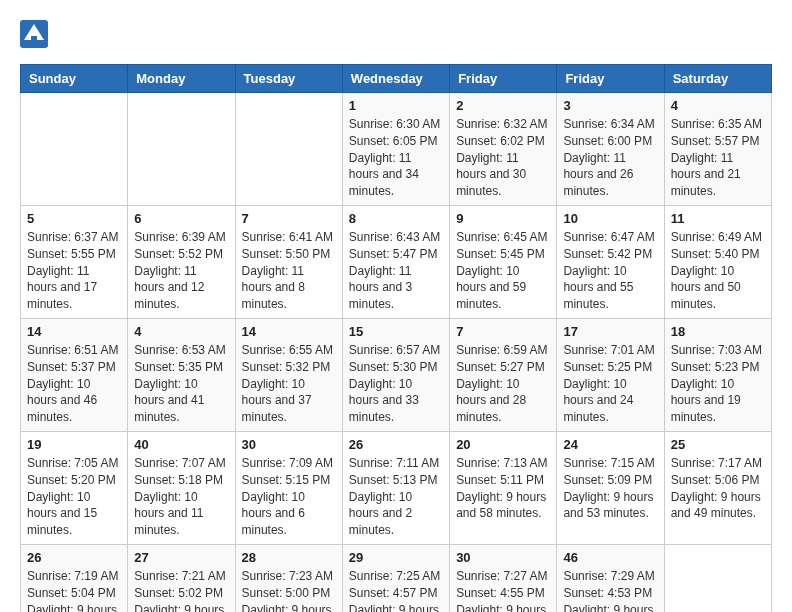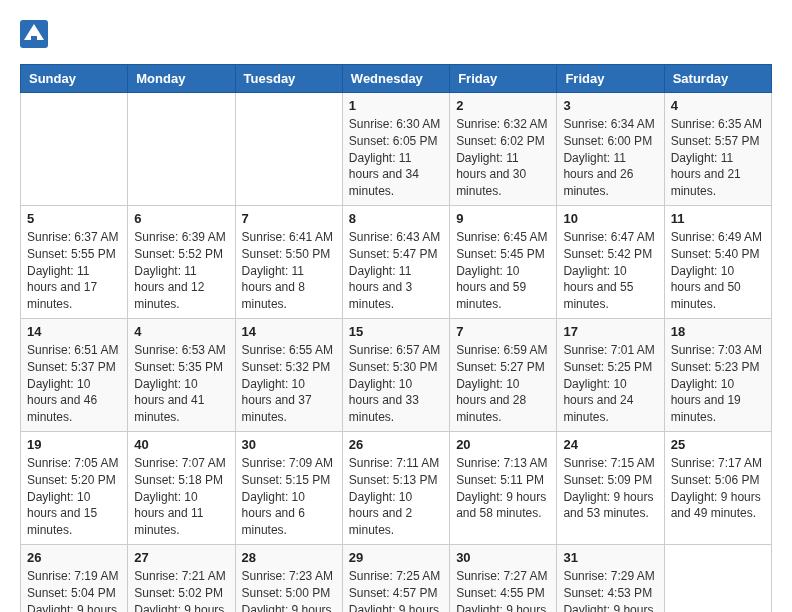--- a/index.html
+++ b/index.html
@@ -248,19 +248,19 @@
         </td>
         <td>
           <div class="day-num">29</div>
           <div class="day-detail">Sunrise: 7:25 AM<br>Sunset: 4:57 PM<br>Daylight: 9 hours and 32 minutes.</div>
         </td>
         <td>
           <div class="day-num">30</div>
           <div class="day-detail">Sunrise: 7:27 AM<br>Sunset: 4:55 PM<br>Daylight: 9 hours and 28 minutes.</div>
         </td>
         <td>
-          <div class="day-num">31</div>
+          <div class="day-num">46</div>
           <div class="day-detail">Sunrise: 7:29 AM<br>Sunset: 4:53 PM<br>Daylight: 9 hours and 24 minutes.</div>
         </td>
         <td class="empty-cell"></td>
       </tr>
     </tbody>
 </table>
 
 </body></html>

